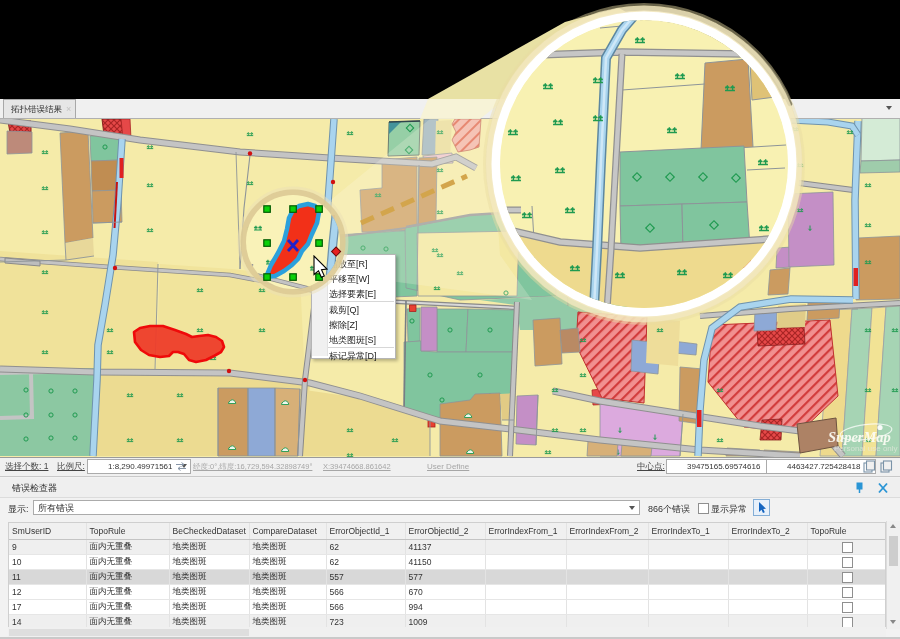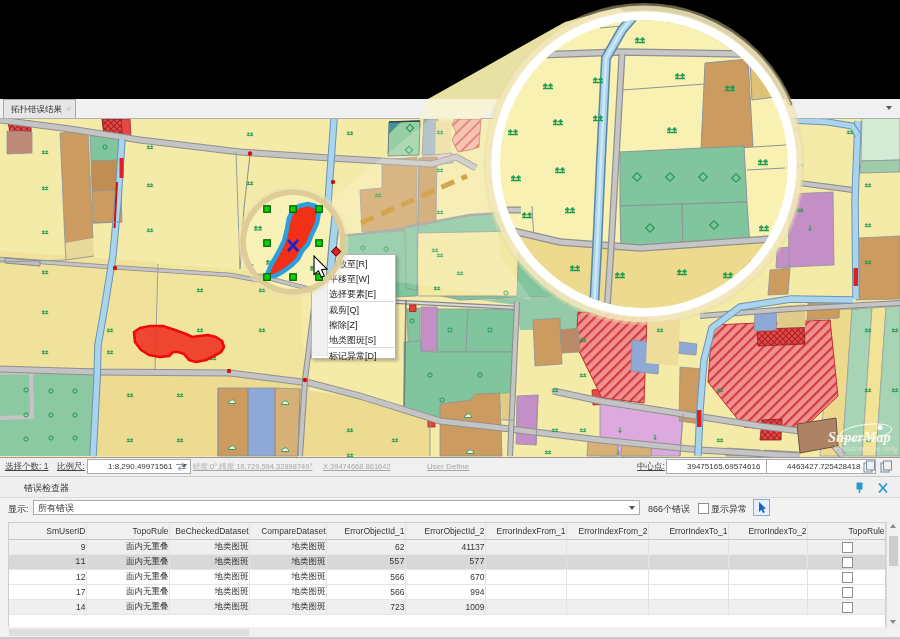--- a/index.html
+++ b/index.html
@@ -17,30 +17,30 @@
 #menu .it{position:absolute;left:17px;white-space:nowrap;}
 #menu .sep{position:absolute;left:16px;right:1px;height:1px;background:#d7d7d7;}
 #statusbar{left:0;top:457px;width:900px;height:18px;background:#f0f0f0;border-top:1px solid #9a9a9a;
   font-size:8.5px;color:#444;}
 #statusbar .t{position:absolute;top:3px;white-space:nowrap;text-decoration:underline;}
 #statusbar .gray{color:#a6a6a6;font-size:7.5px;}
 #statusbar .box{position:absolute;top:1px;height:13px;background:#fff;border:1px solid #ababab;
   font-size:9px;color:#333;line-height:13px;padding-left:20px;white-space:nowrap;}
 #panel{left:0;top:476px;width:900px;height:163px;background:#f2f2f2;border-top:1px solid #c9c9c9;}
 #ptitle{left:0;top:1px;width:900px;height:20px;background:#efefef;border-bottom:1px solid #dcdcdc;
-  font-size:9px;color:#333;line-height:20px;padding-left:24px;box-sizing:border-box;}
+  font-size:9px;color:#333;line-height:20px;padding-left:12px;box-sizing:border-box;}
 #filter{left:0;top:21px;width:900px;height:22px;font-size:9px;color:#333;}
 #tablewrap{left:8px;top:45px;width:878px;height:106px;background:#fff;border:1px solid #cfcfcf;
-  box-sizing:border-box;overflow:hidden;font-size:8.5px;color:#333;text-align:right;}
+  box-sizing:border-box;overflow:hidden;font-size:8.5px;color:#333;}
 table.grid{border-collapse:collapse;table-layout:fixed;width:876px;}
 table.grid td{height:14px;padding:0 0 0 3px;border-right:1px solid #e3e3e3;border-bottom:1px solid #e6e6e6;
   overflow:hidden;white-space:nowrap;}
 tr.hdr td{background:#f0f0f0;border-bottom:1px solid #c4c4c4;height:16px;color:#333;}
 tr.odd td{background:#efefef;}
-tr.sel td{background:#d8d8d8;font-family:Liberation Mono, monospace;}
+tr.sel td{background:#d8d8d8;}
 .cb{display:inline-block;width:9px;height:9px;background:#fff;border:1px solid #8f8f8f;vertical-align:middle;}
 #vsb{left:886px;top:521px;width:13px;height:108px;background:#f0f0f0;border-left:1px solid #dcdcdc;}
 #vsb .th{position:absolute;left:2px;top:15px;width:9px;height:30px;background:#cdcdcd;}
 #hsb{left:8px;top:627px;width:878px;height:11px;background:#f0f0f0;}
 #hsb .th{position:absolute;left:1px;top:2px;width:240px;height:7px;background:#dedede;}
 
 .tri-d{width:0;height:0;border-left:3.5px solid transparent;border-right:3.5px solid transparent;border-top:4.5px solid #555;display:inline-block;}
 .tri-u{width:0;height:0;border-left:3.5px solid transparent;border-right:3.5px solid transparent;border-bottom:4.5px solid #888;display:inline-block;}
 </style>
 </head>
@@ -611,20 +611,33 @@
               <td>地类图斑</td>
               <td>地类图斑</td>
               <td>62</td>
               <td>41137</td>
               <td></td>
               <td></td>
               <td></td>
               <td></td>
               <td style="text-align:center"><span class="cb"></span></td>
             </tr>
+        <tr>
+              <td>10</td>
+              <td>面内无重叠</td>
+              <td>地类图斑</td>
+              <td>地类图斑</td>
+              <td>62</td>
+              <td>41150</td>
+              <td></td>
+              <td></td>
+              <td></td>
+              <td></td>
+              <td style="text-align:center"><span class="cb"></span></td>
+            </tr>
         <tr class="sel">
               <td>11</td>
               <td>面内无重叠</td>
               <td>地类图斑</td>
               <td>地类图斑</td>
               <td>557</td>
               <td>577</td>
               <td></td>
               <td></td>
               <td></td>

